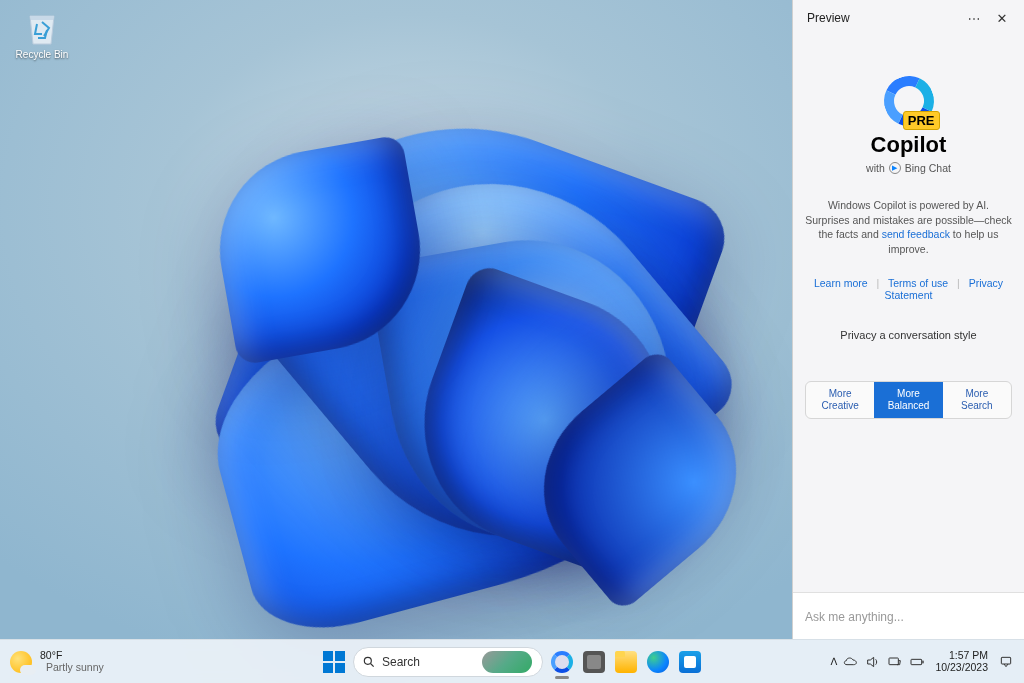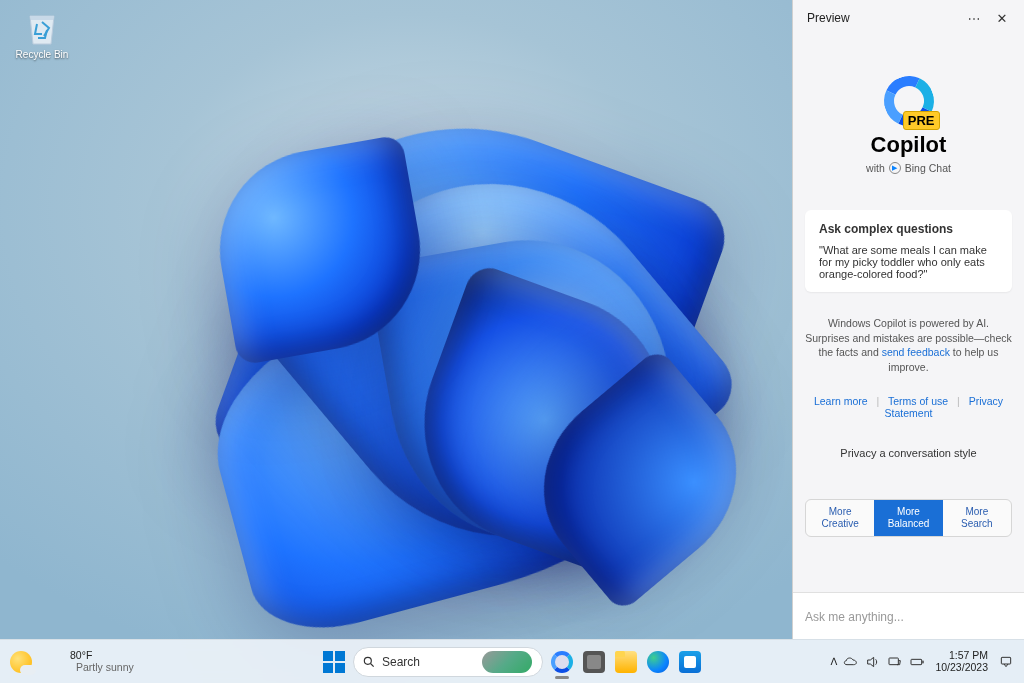--- a/index.html
+++ b/index.html
@@ -158,21 +158,21 @@
     align-items: center;
     border-top: 1px solid rgba(0,0,0,0.06);
   }
   .weather {
     display:flex;align-items:center;gap:8px;
     padding-left:10px;
     cursor:pointer;
   }
   .weather-icon{width:22px;height:22px;border-radius:50%;background:radial-gradient(circle at 35% 35%,#ffe27a,#ffb300);position:relative;}
   .weather-icon::after{content:"";position:absolute;right:-4px;bottom:-2px;width:16px;height:10px;background:#e8eef3;border-radius:10px;}
-  .weather-text{font-size:10.5px;line-height:1.1;color:#222;margin-left:30px;}
+  .weather-text{font-size:10.5px;line-height:1.1;color:#222;}
   .weather-text div:last-child{color:#666;padding-left:6px;}
 
   .center-items {
     position:absolute;left:50%;transform:translateX(-50%);
     display:flex;align-items:center;gap:6px;
   }
   .tb-icon{width:26px;height:26px;display:flex;align-items:center;justify-content:center;border-radius:4px;cursor:pointer;}
   .start{width:22px;height:22px;display:grid;grid-template:1fr 1fr/1fr 1fr;gap:2px;}
   .start div{background:#0078d4;}
   .search-bar{
@@ -244,24 +244,20 @@
           <div class="pre-badge">PRE</div>
         </div>
         <div class="copilot-name">Copilot</div>
         <div class="subtitle">
           <span>with</span>
           <span class="bing-dot">▶</span>
           <span>Bing Chat</span>
         </div>
       </div>
 
-      <div class="card">
-        <div class="card-title">Ask complex questions</div>
-        <div>"What are some meals I can make for my picky toddler who only eats orange-colored food?"</div>
-      </div>
 
       <div class="disclaimer">
         <span>Windows Copilot is powered by AI. Surprises and mistakes are possible—check the facts and </span><span class="link">send feedback</span><span> to help us improve.</span>
       </div>
 
       <div class="links-row">
         <span>Learn more</span>
         <span class="sep">|</span>
         <span>Terms of use</span>
         <span class="sep">|</span>

